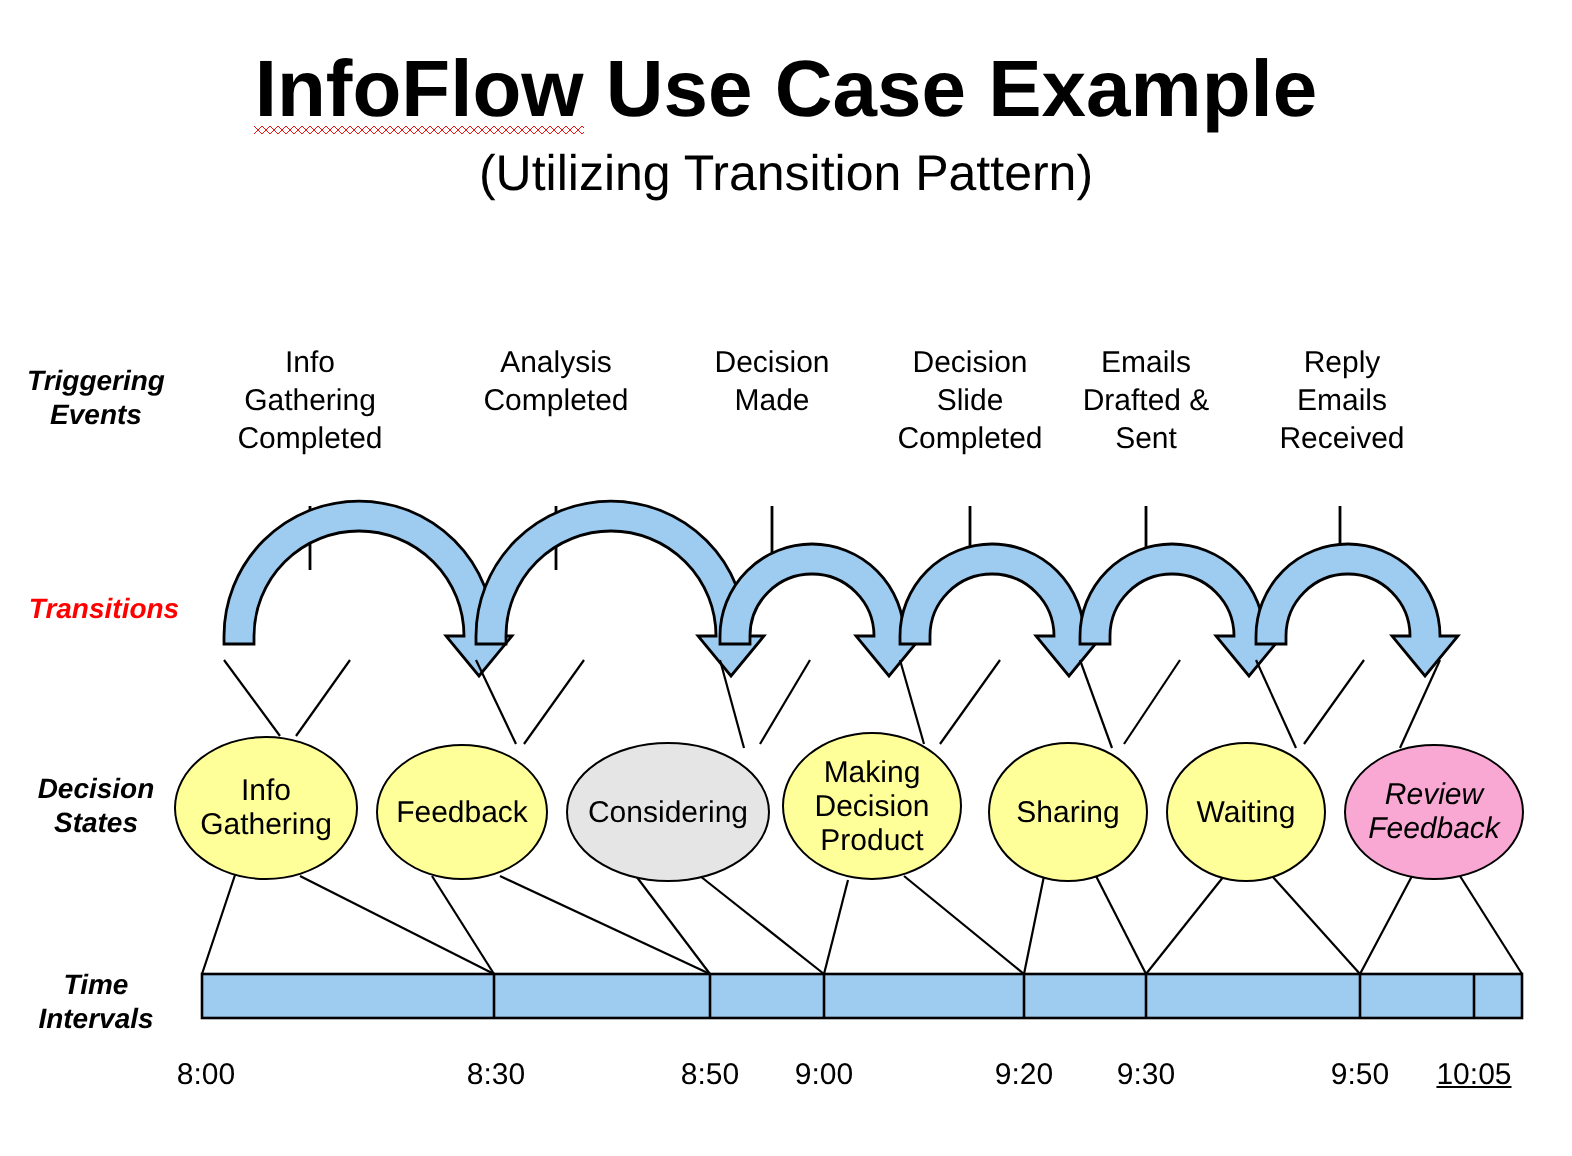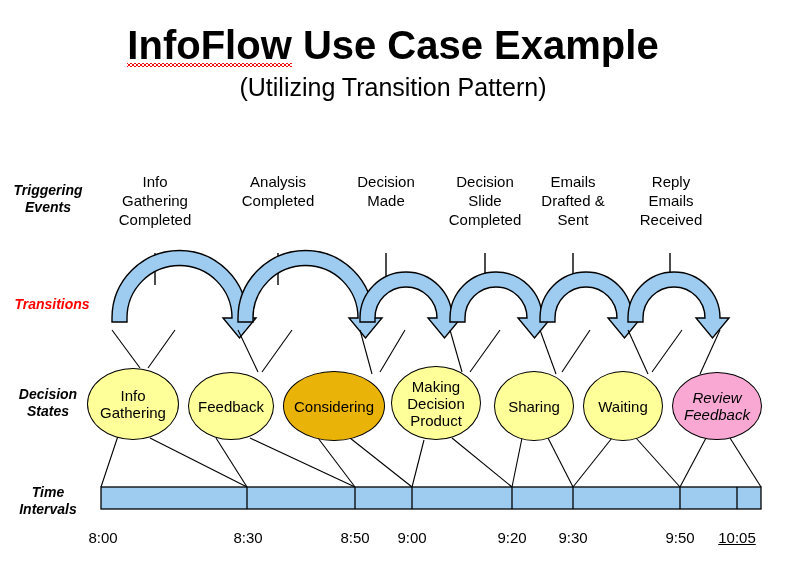--- a/index.html
+++ b/index.html
@@ -203,21 +203,21 @@
         <line x1="573" y1="487" x2="573" y2="509" stroke="#000000" stroke-width="1.3"></line>
         <line x1="680" y1="487" x2="680" y2="509" stroke="#000000" stroke-width="1.3"></line>
         <line x1="737" y1="487" x2="737" y2="509" stroke="#000000" stroke-width="1.3"></line>
       </g>
   </svg>
 
   <div id="state-nodes">
       <div class="state-node" style="left: 87px; top: 368px; width: 92px; height: 72px; background: rgb(255, 255, 153);"><span>Info
 Gathering</span></div>
       <div class="state-node" style="left: 188px; top: 372px; width: 86px; height: 68px; background: rgb(255, 255, 153);"><span>Feedback</span></div>
-      <div class="state-node" style="left: 283px; top: 371px; width: 102px; height: 70px; background: #eab308;"><span>Considering</span></div>
+      <div class="state-node" style="left: 283px; top: 371px; width: 102px; height: 70px; background: #e5e5e5;"><span>Considering</span></div>
       <div class="state-node" style="left: 391px; top: 366px; width: 90px; height: 74px; background: rgb(255, 255, 153);"><span>Making
 Decision
 Product</span></div>
       <div class="state-node" style="left: 494px; top: 371px; width: 80px; height: 70px; background: rgb(255, 255, 153);"><span>Sharing</span></div>
       <div class="state-node" style="left: 583px; top: 371px; width: 80px; height: 70px; background: rgb(255, 255, 153);"><span>Waiting</span></div>
       <div class="state-node" style="left: 672px; top: 372px; width: 90px; height: 68px; background: #f9a8d4; font-style: italic;"><span>Review
 Feedback</span></div>
     </div>
 
   <div id="time-ticks">

